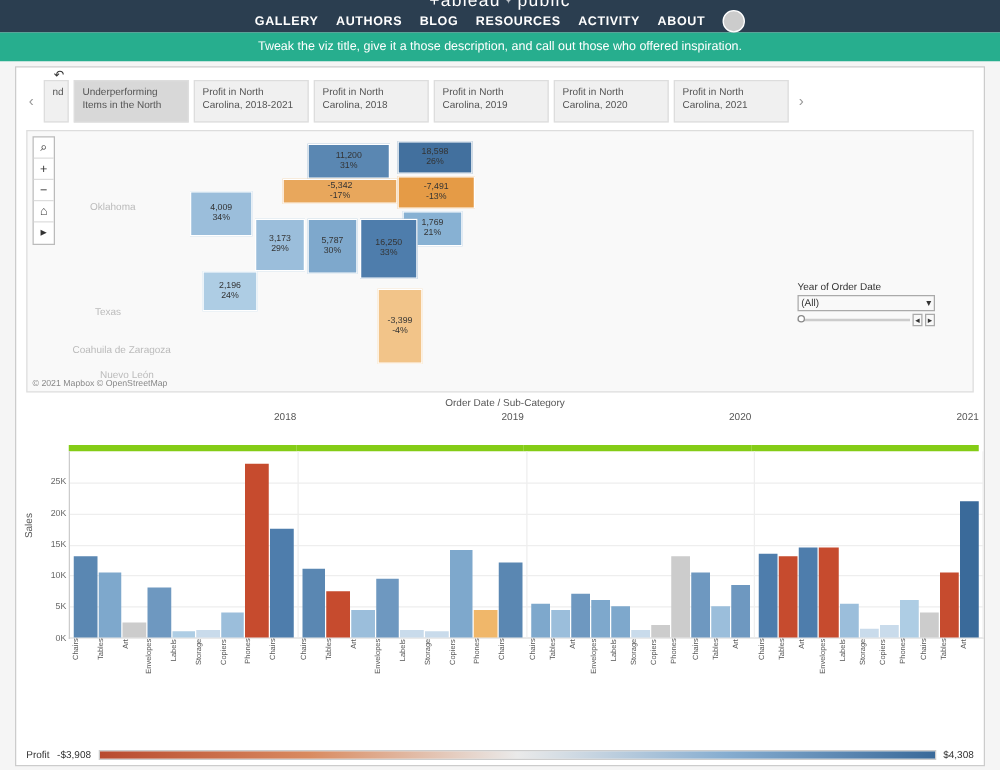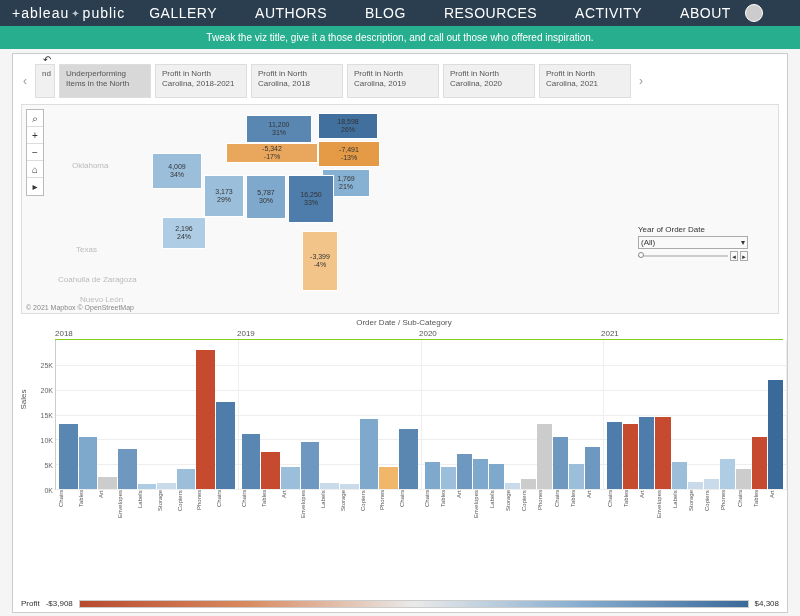--- a/index.html
+++ b/index.html
@@ -1,21 +1,21 @@
 <!DOCTYPE html>
 <html><head>
 <meta charset="utf-8">
 <style>
 * { box-sizing: border-box; margin: 0; padding: 0; }
 body { font-family: -apple-system, "Segoe UI", Arial, sans-serif; font-size: 11px; color: #333; background: #f5f5f5; width: 800px; height: 616px; overflow: hidden; }
-.topnav { background: #2b3e50; height: 26px; display: flex; align-items: center; justify-content: flex-start; padding: 0 12px; }
+.topnav { background: #2b3e50; height: 26px; display: flex; align-items: center; justify-content: flex-end; padding: 0 12px; flex-direction: column; }
 .logo { color: #fff; font-size: 14px; font-weight: 300; letter-spacing: 1px; display: flex; align-items: center; gap: 2px; }
 .logo .plus { font-size: 10px; opacity: 0.7; }
 .navlinks { display: flex; gap: 14px; align-items: center; }
-.navlinks a { color: #fff; text-decoration: none; font-size: 14px; font-weight: 400; letter-spacing: 0.5px; margin-left: 24px; }
+.navlinks a { color: #fff; text-decoration: none; font-size: 10px; font-weight: 700; letter-spacing: 0.5px; }
 .avatar { width: 18px; height: 18px; border-radius: 50%; background: #ccc; border: 1px solid #fff; }
 .banner { background: #27ae8e; color: #fff; text-align: center; padding: 6px; font-size: 10px; }
 .workbook { background: #fff; margin: 4px 12px; border: 1px solid #ccc; height: 560px; position: relative; }
 .storytabs { display: flex; align-items: center; padding: 10px 6px 6px 6px; gap: 4px; }
 .storytab { background: #f0f0f0; border: 1px solid #ddd; padding: 4px 6px; width: 92px; height: 34px; font-size: 8px; color: #555; line-height: 1.2; cursor: pointer; position: relative; }
 .storytab.active { background: #d8d8d8; }
 .storytab.partial { width: 15px; min-width: 20px; overflow: hidden; }
 .storyarrow { color: #999; padding: 0 4px; cursor: pointer; font-size: 12px; }
 .undo { position: absolute; top: 0; left: 30px; font-size: 10px; }
 .mapwrap { position: relative; height: 210px; margin: 0 8px; border: 1px solid #ddd; background: #f9f9f9; }
@@ -28,21 +28,21 @@
 .attrib { position: absolute; bottom: 2px; left: 4px; font-size: 7px; color: #888; }
 .yrfilter { position: absolute; right: 30px; top: 120px; font-size: 8px; }
 .yrfilter .sel { border: 1px solid #aaa; padding: 1px 2px; margin: 2px 0; font-size: 8px; display: flex; justify-content: space-between; width: 110px; }
 .yrfilter .slider { display: flex; align-items: center; gap: 2px; }
 .yrfilter .track { width: 90px; height: 2px; background: #ccc; position: relative; }
 .yrfilter .thumb { width: 6px; height: 6px; border: 1px solid #888; border-radius: 50%; background: #fff; position: absolute; left: 0; top: -3px; }
 .yrfilter .sp { border: 1px solid #aaa; width: 8px; height: 10px; font-size: 7px; text-align: center; line-height: 9px; }
 .chartwrap { position: relative; height: 200px; margin: 4px 0 0 8px; }
 .charttitle { text-align: center; font-size: 8px; color: #555; margin-bottom: 2px; }
 .yearhdrs { display: flex; margin-left: 34px; margin-right: 4px; }
-.yearhdrs div { flex: 1; text-align: left; font-size: 8px; color: #555; border-bottom: 1px solid #84cc16; padding-bottom: 1px; }
+.yearhdrs div { flex: 1; text-align: right; font-size: 8px; color: #555; border-bottom: 5px solid #84cc16; padding-bottom: 18px; }
 .plot { display: flex; height: 150px; }
 .yaxis { width: 34px; position: relative; }
 .yaxis .lbl { position: absolute; left: 2px; top: 50%; transform: rotate(-90deg) translateX(50%); transform-origin: left; font-size: 8px; color: #555; }
 .yticks { position: absolute; right: 2px; top: 0; bottom: 0; }
 .yticks span { position: absolute; right: 0; font-size: 7px; color: #666; transform: translateY(-50%); }
 .bars { flex: 1; display: flex; border-left: 1px solid #ccc; border-bottom: 1px solid #ccc; position: relative; }
 .grid { position: absolute; left: 0; right: 0; border-top: 1px solid #eee; }
 .yrgroup { flex: 1; display: flex; align-items: flex-end; gap: 1px; padding: 0 3px; border-right: 1px solid #eee; z-index: 1; }
 .bar { flex: 1; min-width: 0; }
 .xcats { display: flex; margin-left: 34px; }

